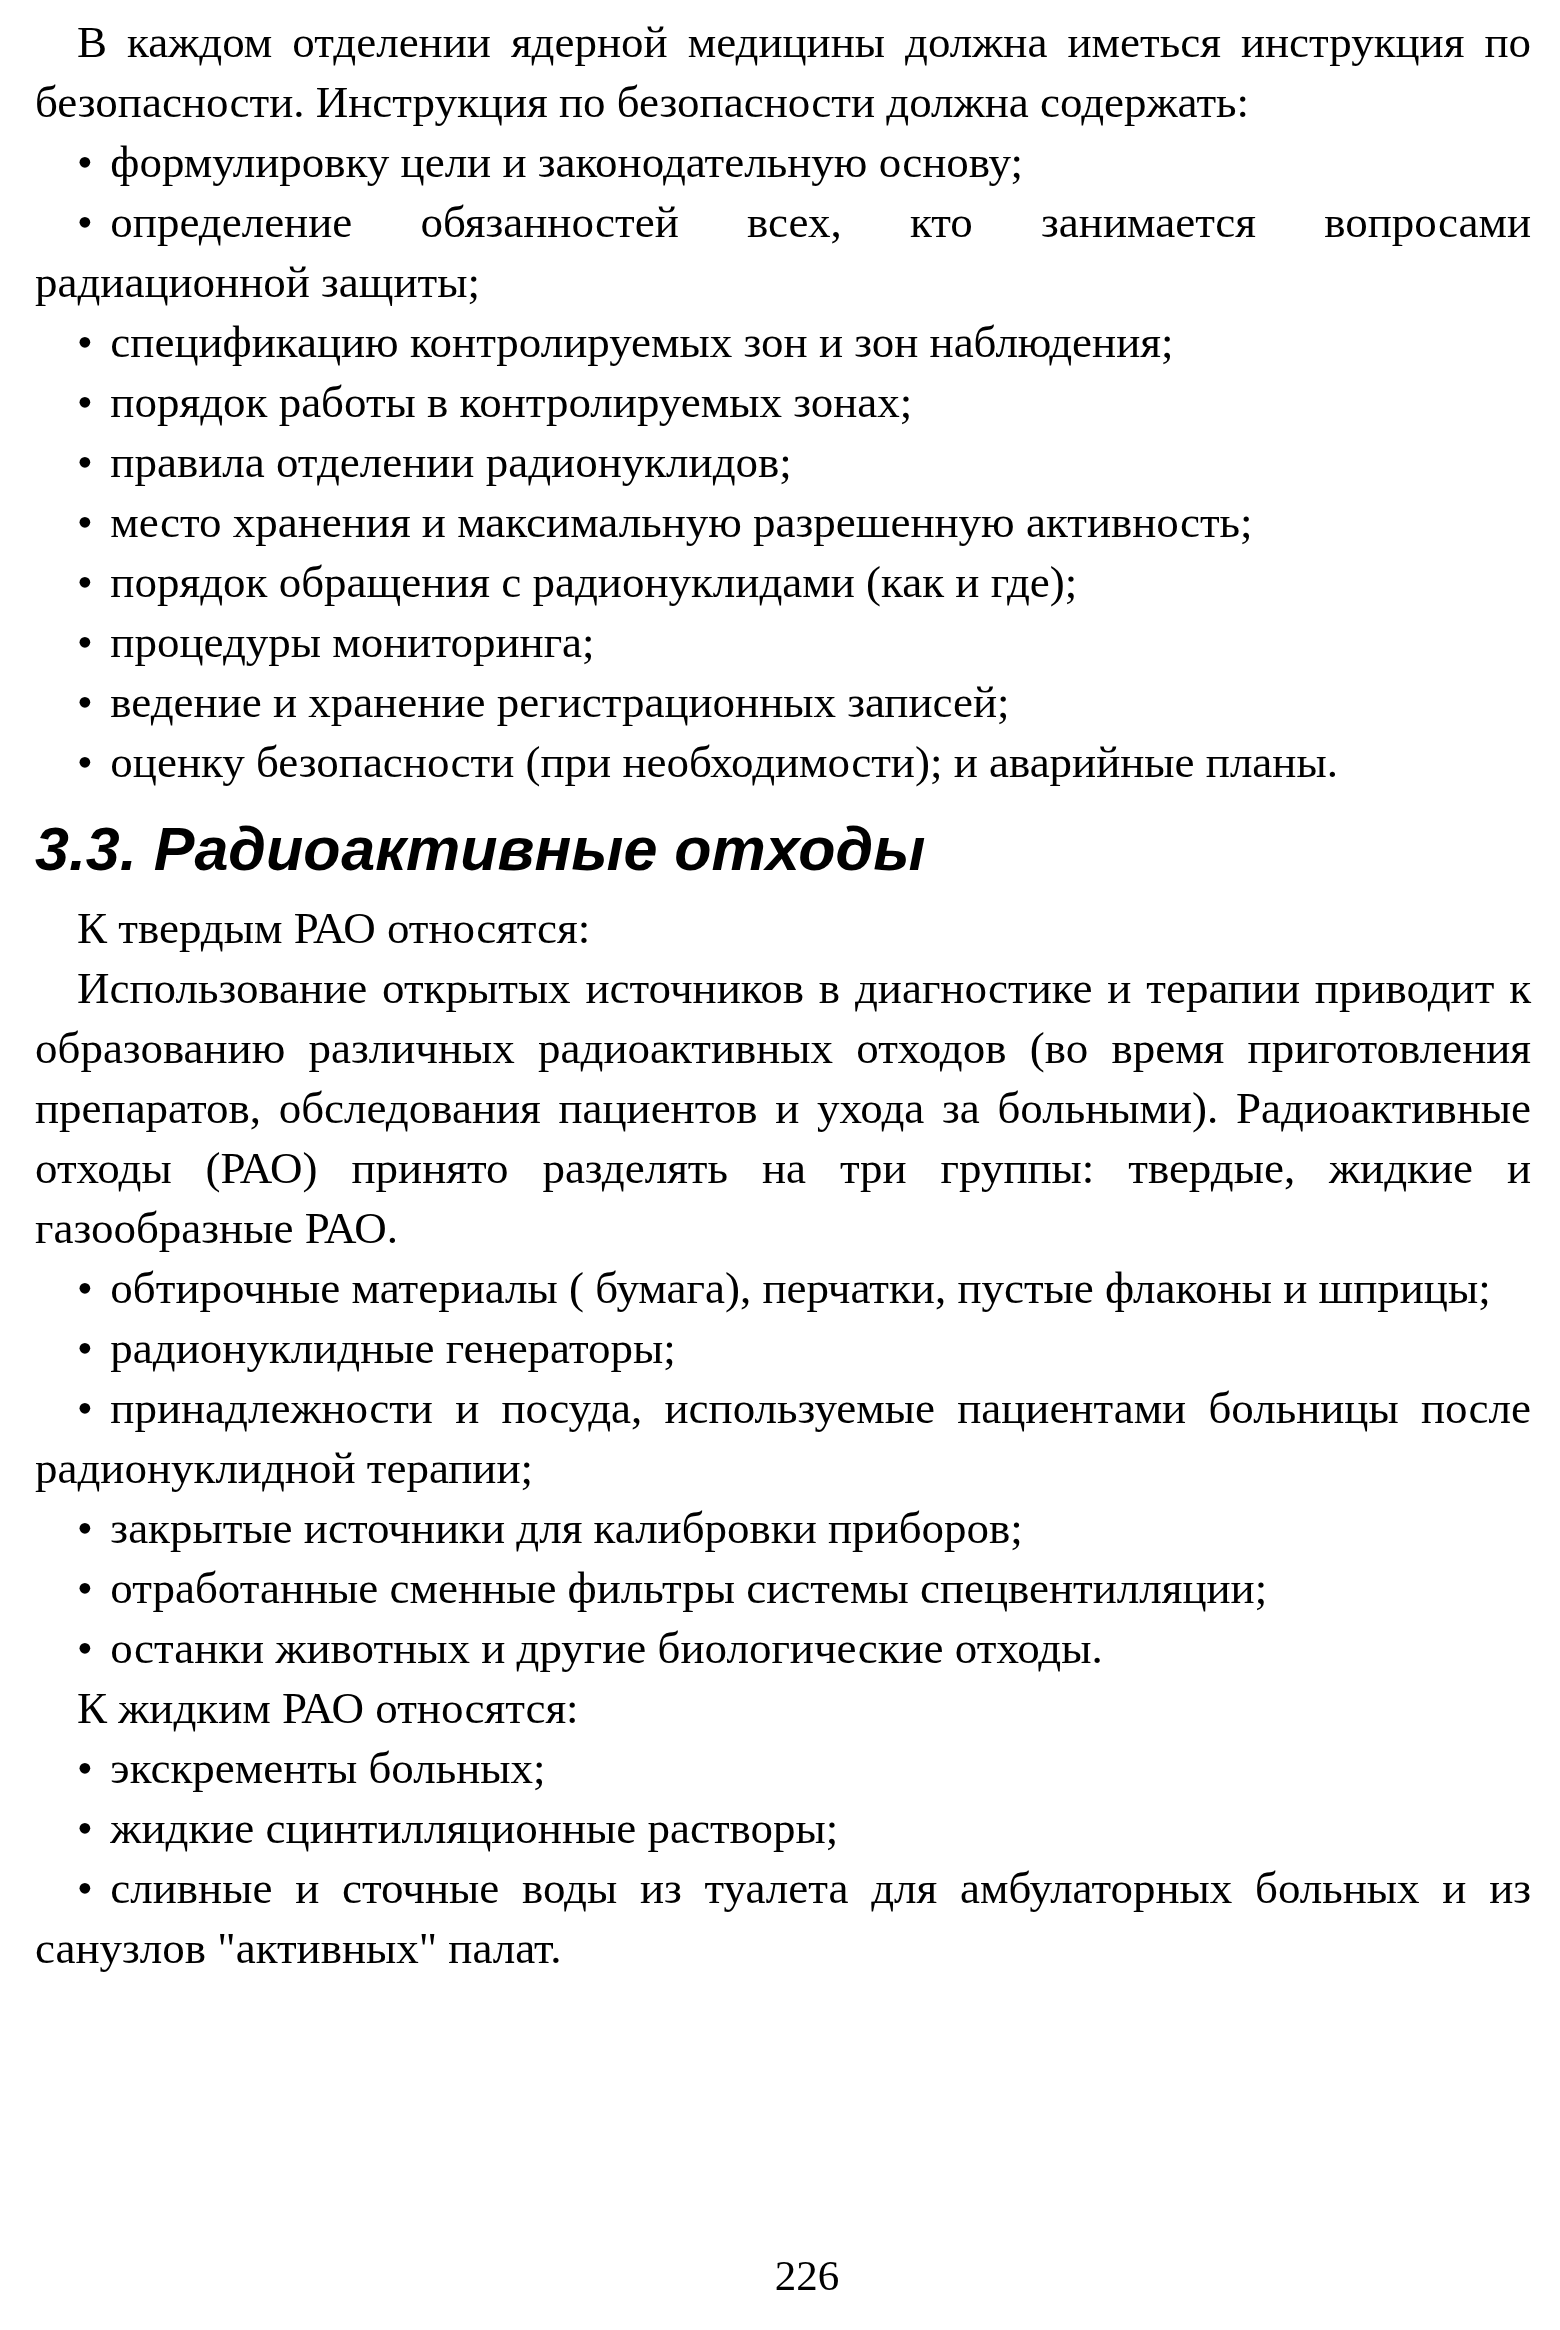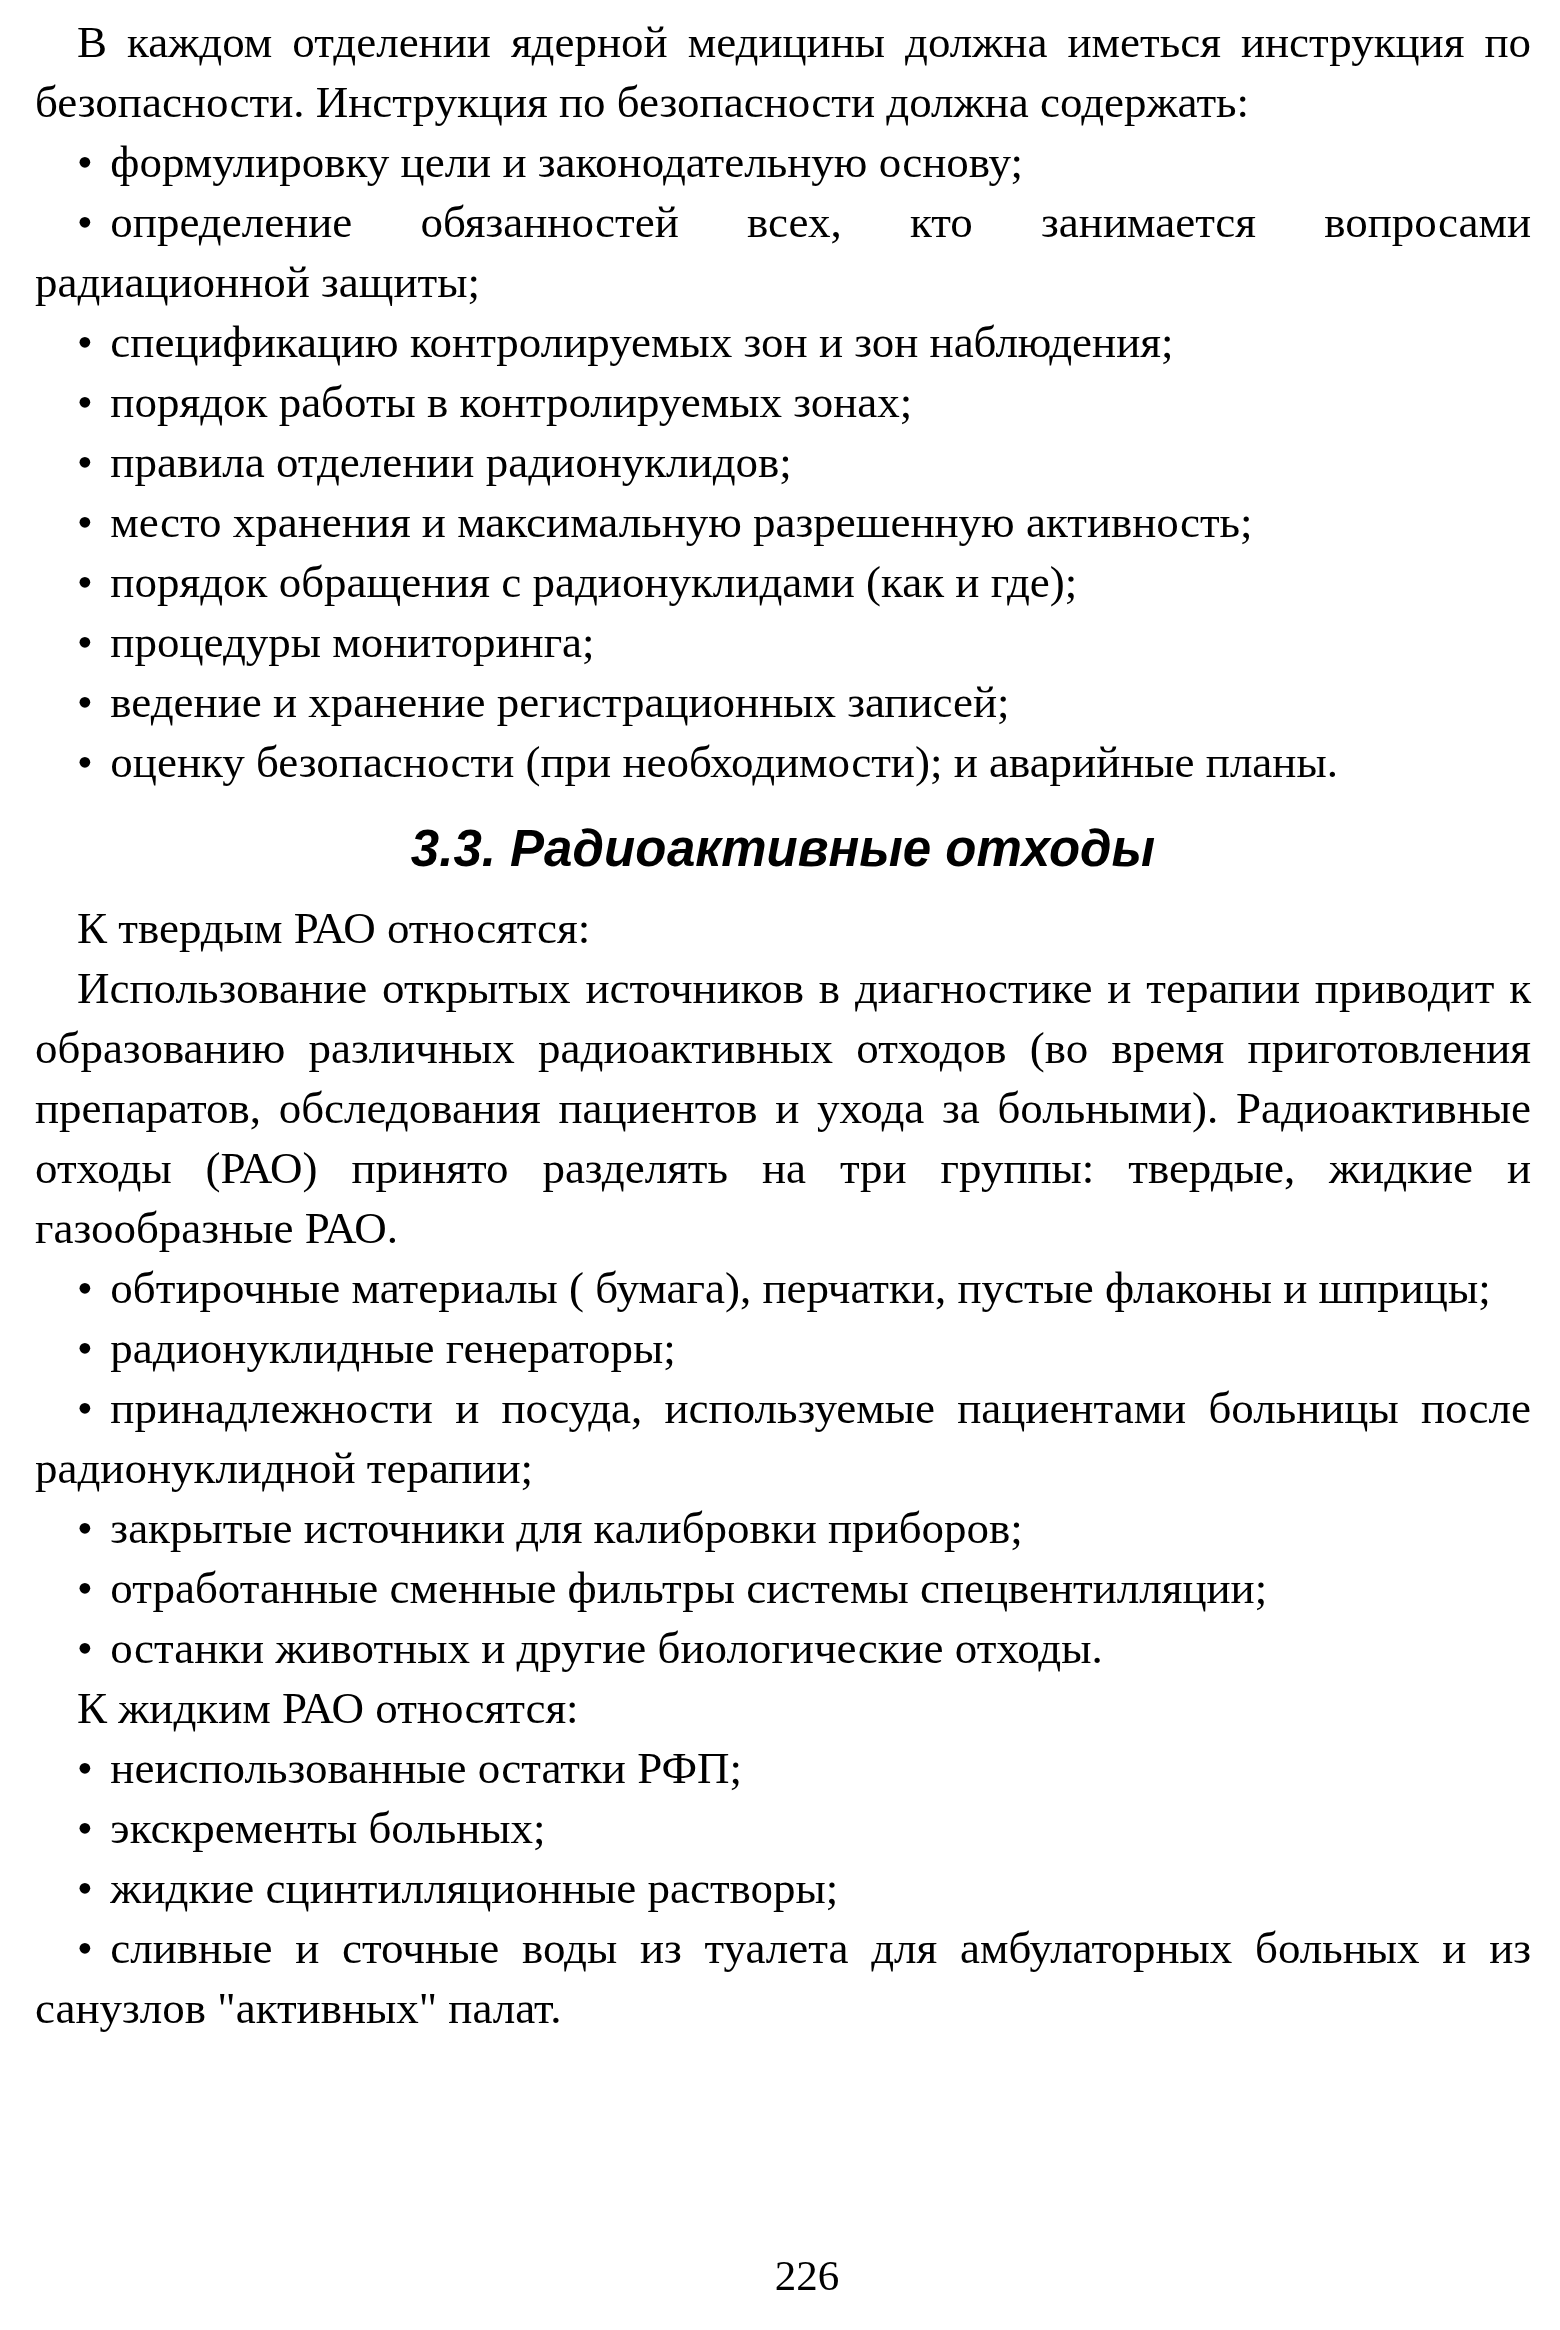--- a/index.html
+++ b/index.html
@@ -25,23 +25,22 @@
     margin: 0;
     text-indent: 42px;
   }
   .bullet .b {
     margin-right: 17.6px;
   }
   .heading {
     font-family: "Liberation Sans", sans-serif;
     font-weight: bold;
     font-style: italic;
-    font-size: 51px;
+    font-size: 61px;
     line-height: 64px;
-    text-align: center;
     text-indent: 0;
     margin: 25px 0 17.6px 0;
   }
   .page-number {
     position: absolute;
     left: 0;
     bottom: 25px;
     width: 100%;
     text-align: center;
     text-indent: 0;
@@ -75,21 +74,20 @@
 
   <p class="para bullet"><span class="b">•</span><span>обтирочные материалы ( бумага), перчатки, пустые флаконы и шприцы;</span></p>
   <p class="para bullet"><span class="b">•</span><span>радионуклидные генераторы;</span></p>
   <p class="para bullet"><span class="b">•</span><span>принадлежности и посуда, используемые пациентами больницы после радионуклидной терапии;</span></p>
   <p class="para bullet"><span class="b">•</span><span>закрытые источники для калибровки приборов;</span></p>
   <p class="para bullet"><span class="b">•</span><span>отработанные сменные фильтры системы спецвентилляции;</span></p>
   <p class="para bullet"><span class="b">•</span><span>останки животных и другие биологические отходы.</span></p>
 
   <p class="para">К жидким РАО относятся:</p>
 
-  <p class="para bullet"><span class="b">•</span><span>неиспользованные остатки РФП;</span></p>
   <p class="para bullet"><span class="b">•</span><span>экскременты больных;</span></p>
   <p class="para bullet"><span class="b">•</span><span>жидкие сцинтилляционные растворы;</span></p>
   <p class="para bullet"><span class="b">•</span><span>сливные и сточные воды из туалета для амбулаторных больных и из санузлов "активных" палат.</span></p>
 
   <div class="page-number">226</div>
 
 </div>
 
 
 </body></html>

